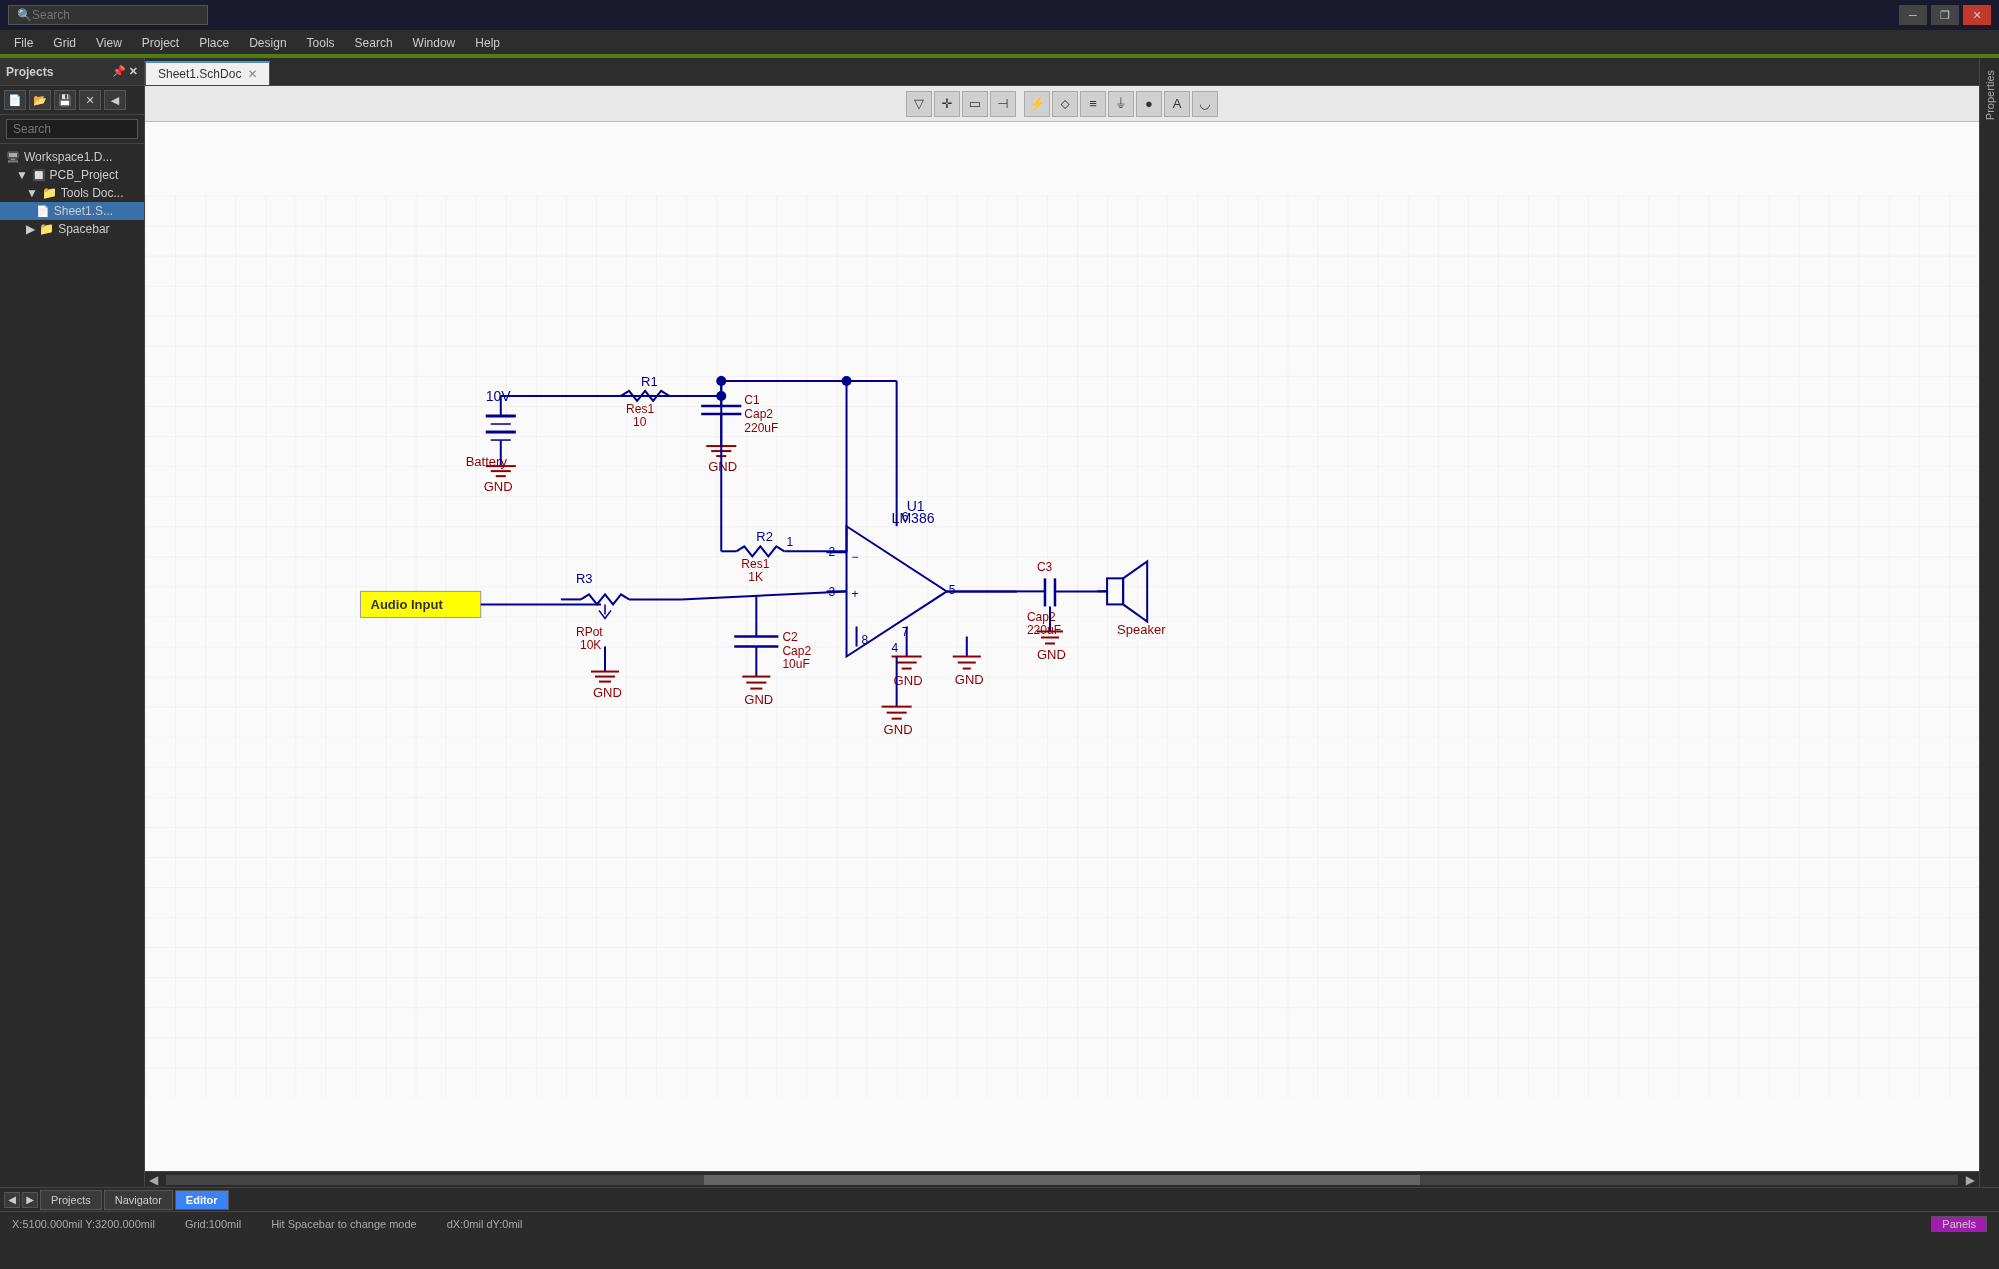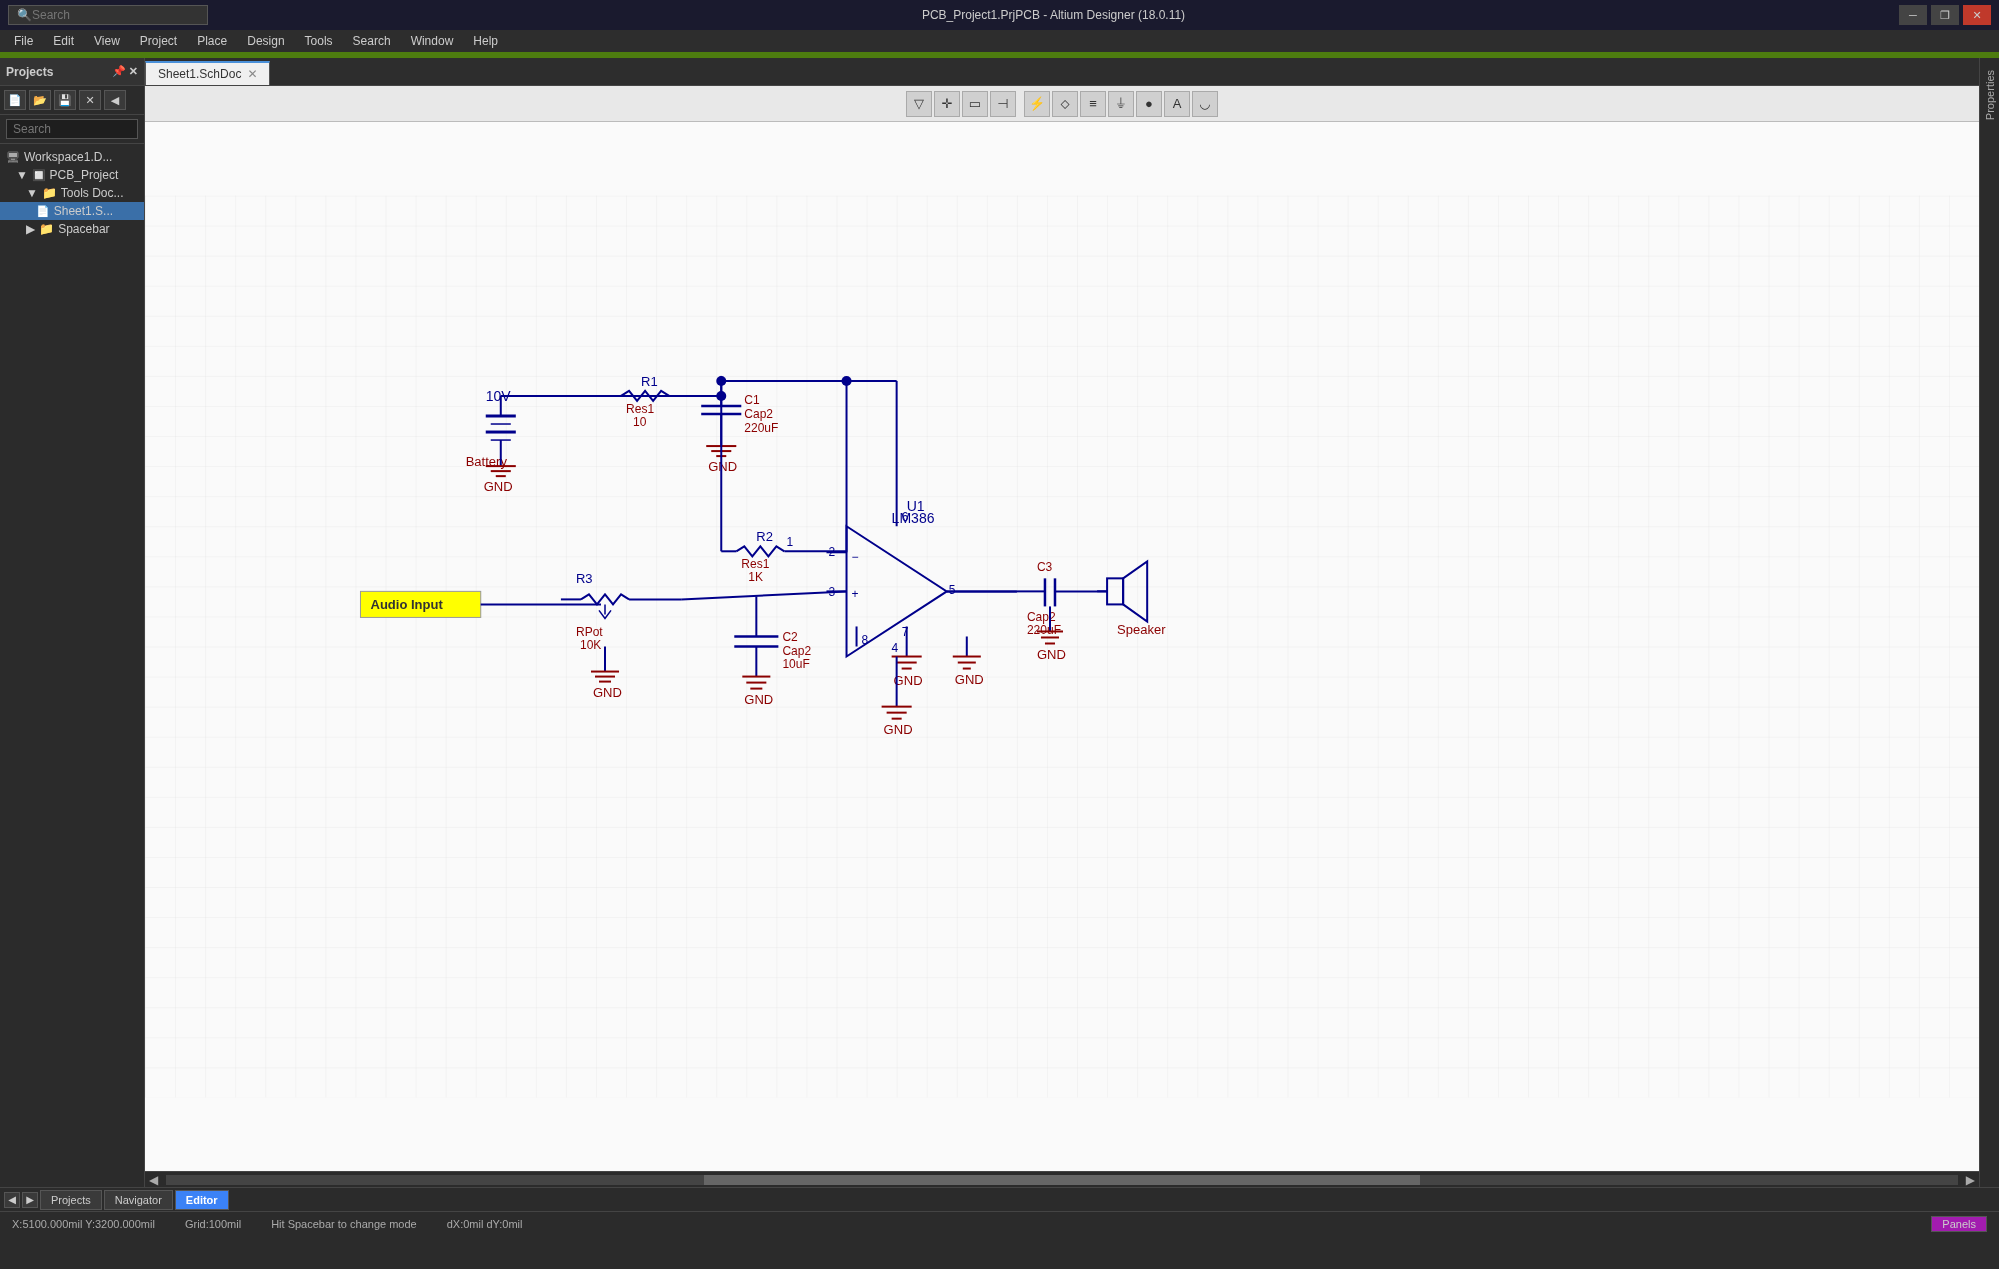--- a/index.html
+++ b/index.html
@@ -13,21 +13,21 @@
     #titlebar .title { flex: 1; text-align: center; }
     #titlebar .win-controls { display: flex; gap: 4px; }
     #titlebar .win-btn { width: 28px; height: 20px; background: #444; border: none; color: #ccc; cursor: pointer; font-size: 11px; display: flex; align-items: center; justify-content: center; }
     #titlebar .win-btn.close { background: #c0392b; }
     #titlebar .search-area { display: flex; align-items: center; background: #333; border: 1px solid #555; padding: 2px 8px; min-width: 200px; }
     #titlebar .search-area input { background: transparent; border: none; color: #ccc; font-size: 12px; outline: none; width: 160px; }
 
     
     #menubar {
       height: 28px; background: #2d2d2d; display: flex; align-items: flex-end;
-      padding: 0 4px; border-bottom: 6px solid #4d7c0f;
+      padding: 0 4px; border-bottom: 4px solid #4d7c0f;
     }
     #menubar .menu-item { padding: 4px 10px; cursor: pointer; color: #ccc; font-size: 12px; }
 
     
     #main-layout { display: flex; height: calc(1269px - 58px - 30px - 28px - 24px); }
 
     
     #sidebar {
       width: 145px; background: #2b2b2b; border-right: 1px solid #444;
       display: flex; flex-direction: column;
@@ -122,31 +122,30 @@
     .bottom-nav-btn { width: 16px; height: 16px; background: #3a3a3a; border: 1px solid #555; color: #ccc; cursor: pointer; font-size: 10px; display: flex; align-items: center; justify-content: center; }
   </style>
 </head>
 <body>
 
 <div id="titlebar">
   <div class="search-area">
     <span>🔍</span>
     <input type="text" placeholder="Search" style="">
   </div>
-  <div class="title">PCB_Project1.PrjPCB - Altium Designer (18.0.11)</div>
   <div class="win-controls">
     <button class="win-btn">─</button>
     <button class="win-btn">❐</button>
     <button class="win-btn close">✕</button>
   </div>
 </div>
 
 <div id="menubar">
   <span class="menu-item">File</span>
-  <span class="menu-item">Edit</span>
+  <span class="menu-item">Grid</span>
   <span class="menu-item">View</span>
   <span class="menu-item">Project</span>
   <span class="menu-item">Place</span>
   <span class="menu-item">Design</span>
   <span class="menu-item">Tools</span>
   <span class="menu-item">Search</span>
   <span class="menu-item">Window</span>
   <span class="menu-item">Help</span>
 </div>
 

